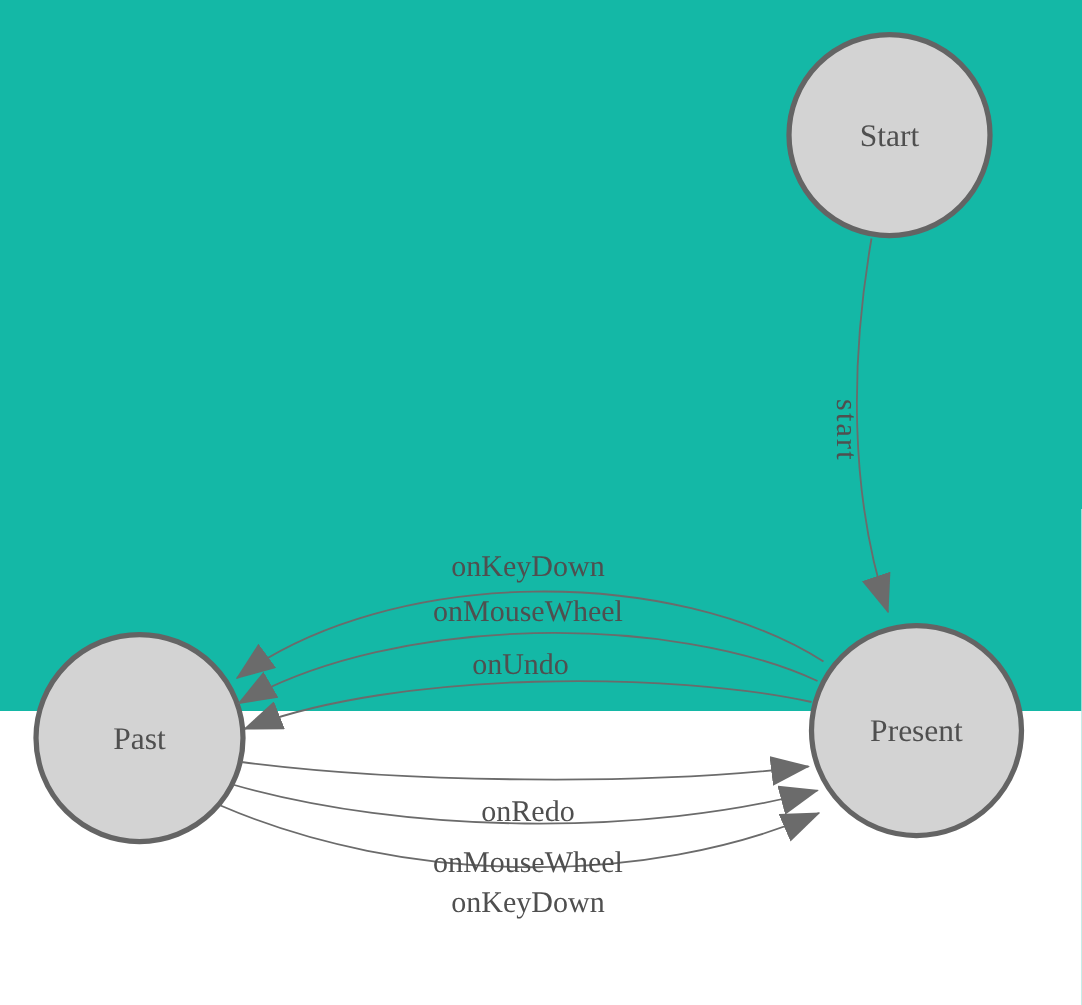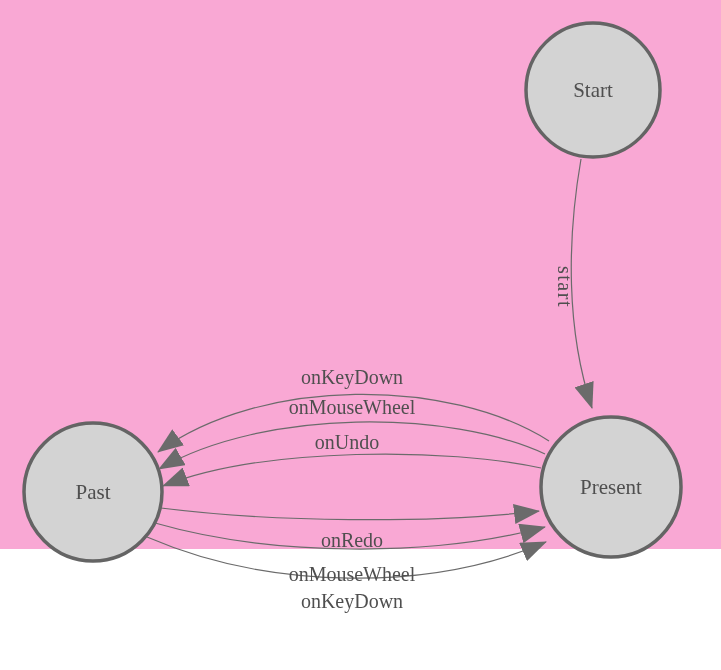--- a/index.html
+++ b/index.html
@@ -7,22 +7,22 @@
     padding: 0;
     background: #ffffff;
     width: 721px;
     height: 670px;
     overflow: hidden;
     font-family: "Liberation Serif", "DejaVu Serif", serif;
   }
   .canvas {
     position: relative;
     width: 721px;
-    height: 549px;
-    background: #f9a8d4;
+    height: 474px;
+    background: #14b8a6;
   }
   svg { display: block; }
   .node-circle {
     fill: #d3d3d3;
     stroke: #646464;
     stroke-width: 3.5;
   }
   .node-label {
     fill: #4f4f4f;
     font-size: 21px;

